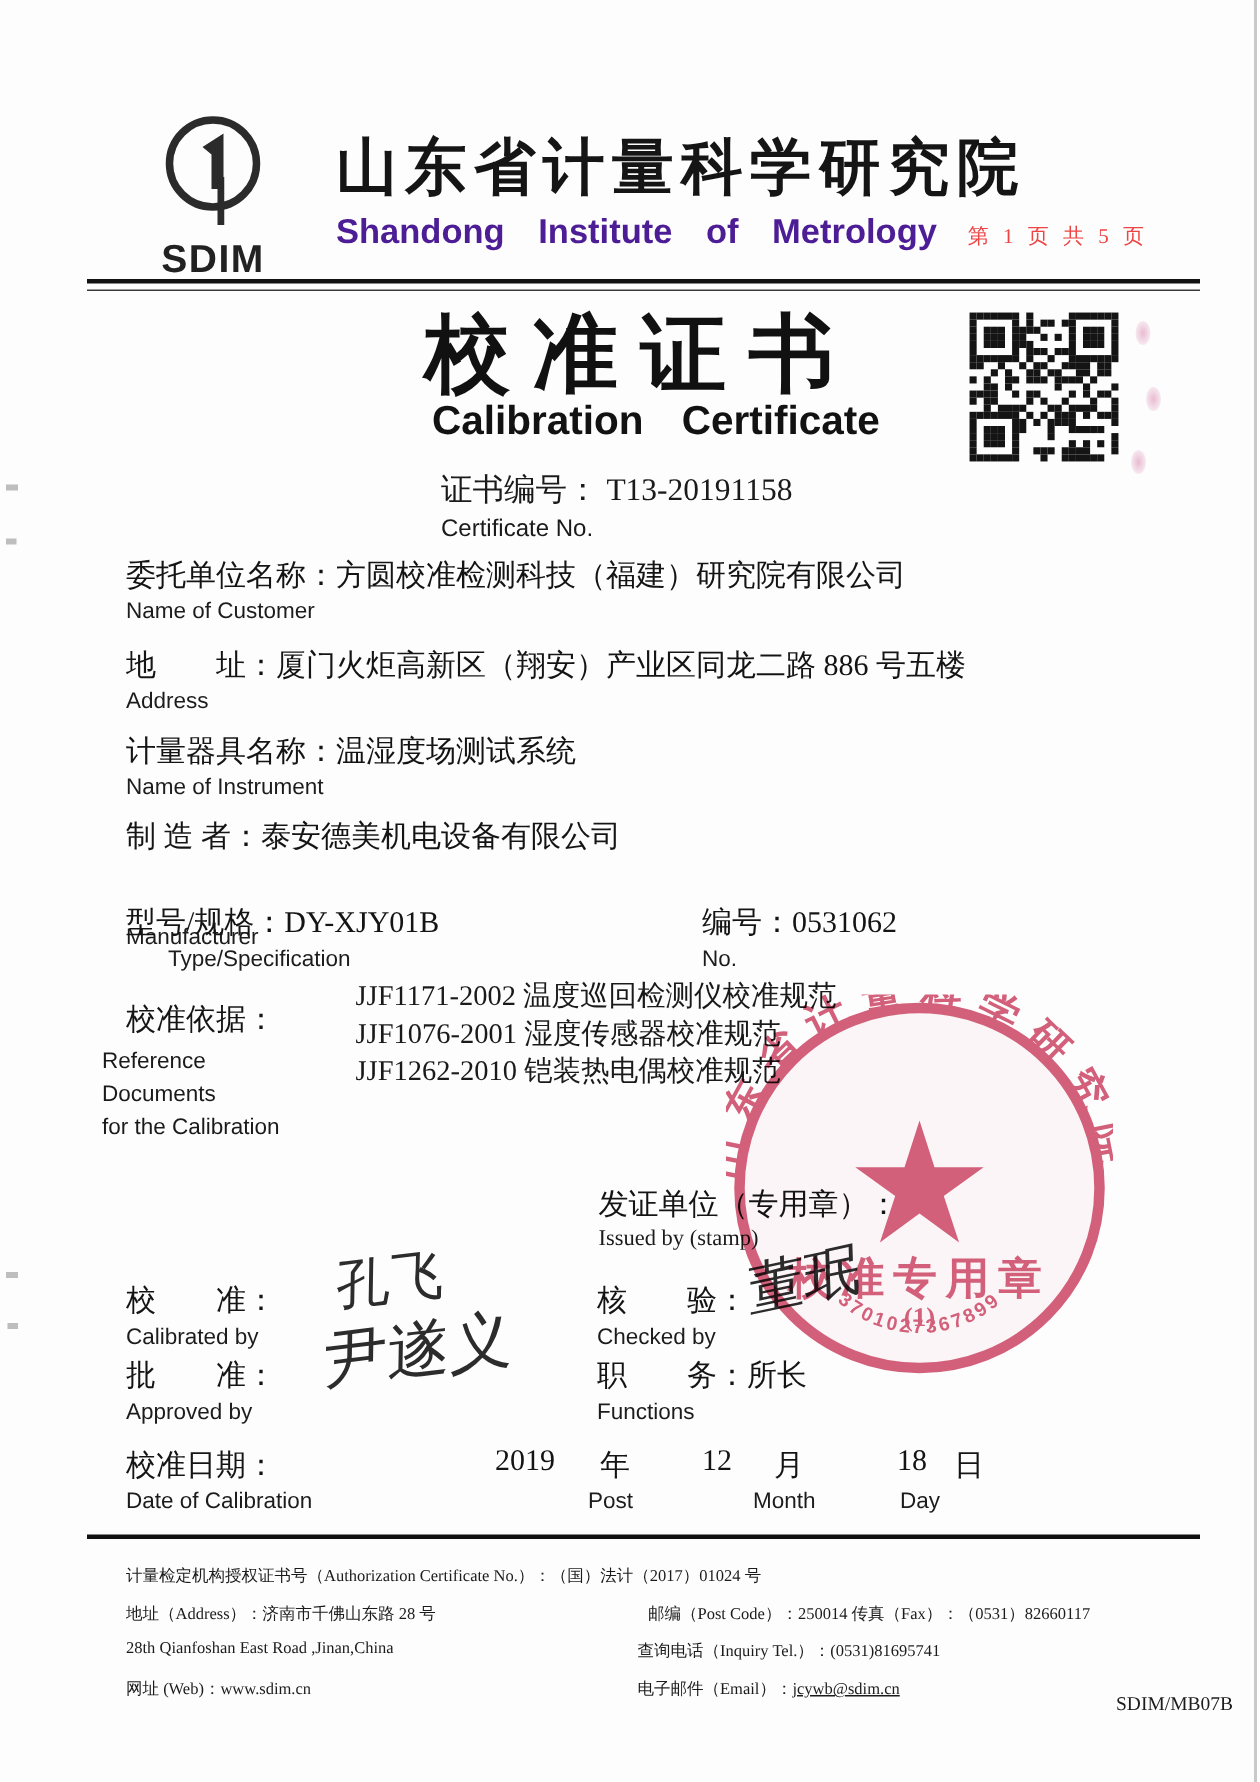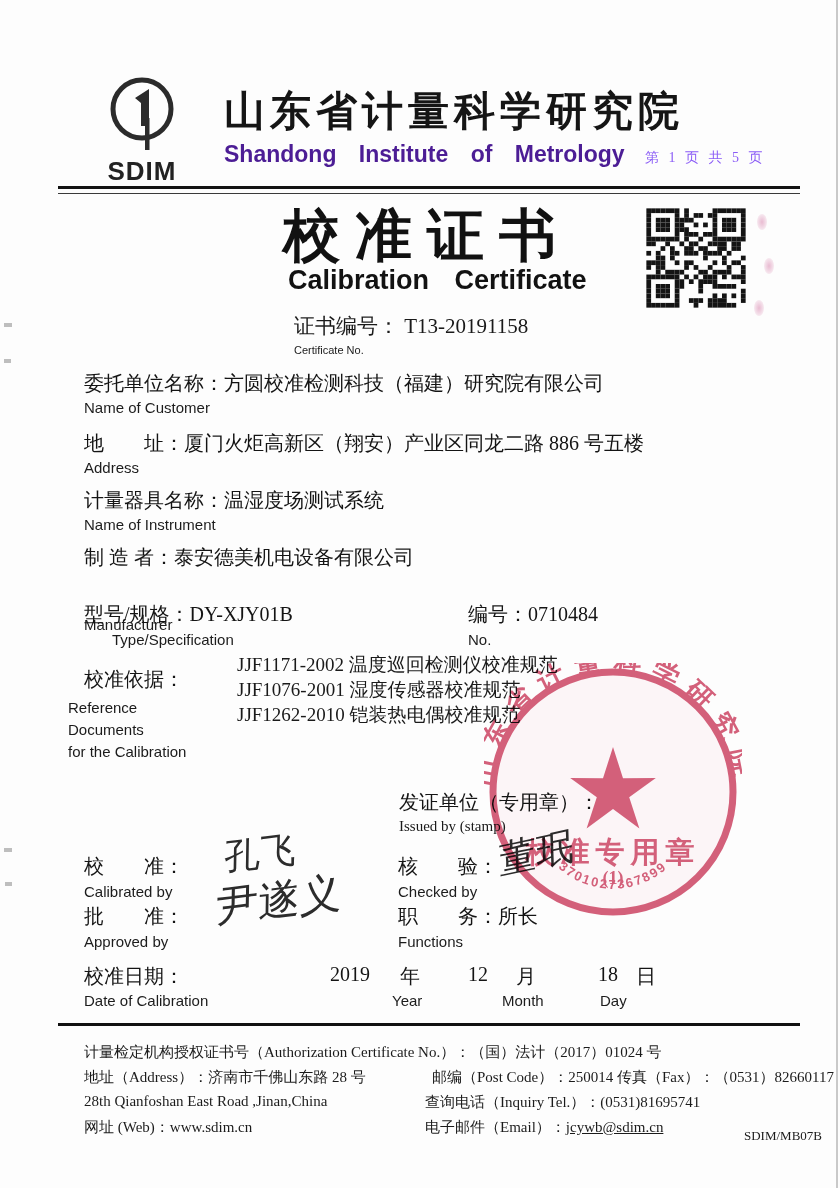--- a/index.html
+++ b/index.html
@@ -10,50 +10,50 @@
   .page { position:relative; width:840px; height:1188px; background:#fdfdfd; overflow:hidden; }
   .abs { position:absolute; }
   .sans { font-family:"Liberation Sans","DejaVu Sans",sans-serif; }
 
   
   .logo-wrap { left:86px; top:76px; width:112px; text-align:center; }
   .logo-text { font-family:"Liberation Sans","DejaVu Sans",sans-serif; font-weight:bold; font-size:26px; letter-spacing:1px; color:#222; margin-top:0px; }
   .org-cn { left:224px; top:84px; font-size:41px; font-weight:700; letter-spacing:5px; color:#151515; }
   .org-en-row { left:224px; top:141px; white-space:nowrap; }
   .org-en { font-weight:bold; font-size:23px; word-spacing:16px; color:#4c1d95; }
-  .page-info { font-size:14px; letter-spacing:3px; margin-left:16px; color:#8b5cf6; }
+  .page-info { font-size:14px; letter-spacing:3px; margin-left:16px; color:#ef4444; }
   .hr1 { left:58px; top:186px; width:742px; border-top:3px solid #121212; }
   .hr2 { left:58px; top:193px; width:742px; border-top:1px solid #3a3a3a; }
 
   
   .title-cn { left:283px; top:198px; font-size:57px; font-weight:800; letter-spacing:15px; color:#111; }
   .title-en { left:288px; top:265px; font-size:27px; font-weight:bold; word-spacing:18px; color:#121212; }
   .certno-row { left:294px; top:312px; font-size:21px; white-space:nowrap; }
-  .certno-en { left:294px; top:344px; font-size:11px; }
+  .certno-en { left:294px; top:344px; font-size:16px; }
 
   
   .qr { left:644px; top:206px; width:104px; height:104px; }
   .smudge { width:10px; height:16px; border-radius:50%; opacity:.45;
             background:radial-gradient(#d06a9c, rgba(208,106,156,0)); }
 
   
   .row-cn { font-size:20px; white-space:nowrap; color:#141414; }
   .row-en { font-size:15px; color:#1c1c1c; font-family:"Liberation Sans","DejaVu Sans",sans-serif; }
   .ref-docs { left:237px; top:652px; font-size:19px; line-height:25px; white-space:nowrap; }
   .ref-en { left:68px; font-size:15px; font-family:Liberation Sans, sans-serif; }
 
   
   .sig { font-size:36px; color:#2c2c2c; transform:rotate(-7deg) skewX(-8deg); transform-origin:left bottom; white-space:nowrap; }
 
   
   .stamp { left:484px; top:663px; width:258px; height:258px; mix-blend-mode:multiply; opacity:.92; }
 
   
   .hr3 { left:58px; top:1023px; width:742px; border-top:3px solid #111; }
-  .ft { font-size:15px; white-space:nowrap; color:#1b1b1b; }
+  .ft { font-size:11px; white-space:nowrap; color:#1b1b1b; }
   .underline { text-decoration:underline; }
   .edge-line { left:836px; top:0; width:2px; height:1188px; background:#c9c9c9; }
   .mark { background:#8a8a8a; opacity:.55; }
 </style>
 </head>
 <body>
 
 <div class="page">
 
   <div class="abs logo-wrap">
@@ -342,21 +342,21 @@
   <div class="abs row-cn" style="left:84px; top:544px;">
     <span>制 造 者：</span><span>泰安德美机电设备有限公司</span>
   </div>
   <div class="abs row-en" style="left:84px; top:573px;margin-top:43px;">Manufacturer</div>
 
   <div class="abs row-cn" style="left:84px; top:601px;">
     <span>型号/规格：</span><span>DY-XJY01B</span>
   </div>
   <div class="abs row-en" style="left:84px; top:631px;margin-left:28px;">Type/Specification</div>
   <div class="abs row-cn" style="left:468px; top:601px;">
-    <span>编号：</span><span>0710484</span>
+    <span>编号：</span><span>0531062</span>
   </div>
   <div class="abs row-en" style="left:468px; top:631px;">No.</div>
 
   <div class="abs row-cn" style="left:84px; top:666px;font-family:Liberation Mono, monospace;">校准依据：</div>
   <div class="abs ref-en" style="top:699px;">Reference</div>
   <div class="abs ref-en" style="top:721px;">Documents</div>
   <div class="abs ref-en" style="top:743px;">for the Calibration</div>
   <div class="abs ref-docs">
     <div>JJF1171-2002 温度巡回检测仪校准规范</div>
     <div>JJF1076-2001 湿度传感器校准规范</div>
@@ -380,21 +380,21 @@
 
   <div class="abs row-cn" style="left:398px; top:903px;">
     <span>职　　务：</span><span>所长</span>
   </div>
   <div class="abs row-en" style="left:398px; top:933px;">Functions</div>
 
   <div class="abs row-cn" style="left:84px; top:963px;">校准日期：</div>
   <div class="abs row-en" style="left:84px; top:992px;">Date of Calibration</div>
   <div class="abs row-cn" style="left:330px; top:963px;">2019</div>
   <div class="abs row-cn" style="left:400px; top:963px;">年</div>
-  <div class="abs row-en" style="left:392px; top:992px;">Year</div>
+  <div class="abs row-en" style="left:392px; top:992px;">Post</div>
   <div class="abs row-cn" style="left:468px; top:963px;">12</div>
   <div class="abs row-cn" style="left:516px; top:963px;">月</div>
   <div class="abs row-en" style="left:502px; top:992px;">Month</div>
   <div class="abs row-cn" style="left:586px; top:963px;margin-left:12px;">18</div>
   <div class="abs row-cn" style="left:636px; top:963px;">日</div>
   <div class="abs row-en" style="left:600px; top:992px;">Day</div>
 
   <div class="abs stamp">
     <svg width="258" height="258" viewBox="-129 -129 258 258">
       <defs>

